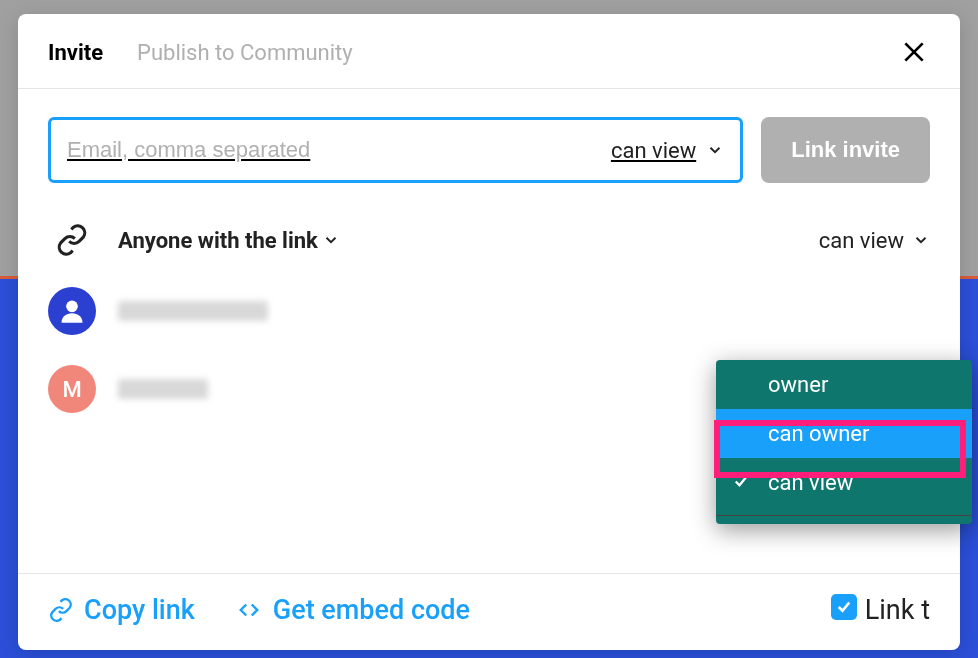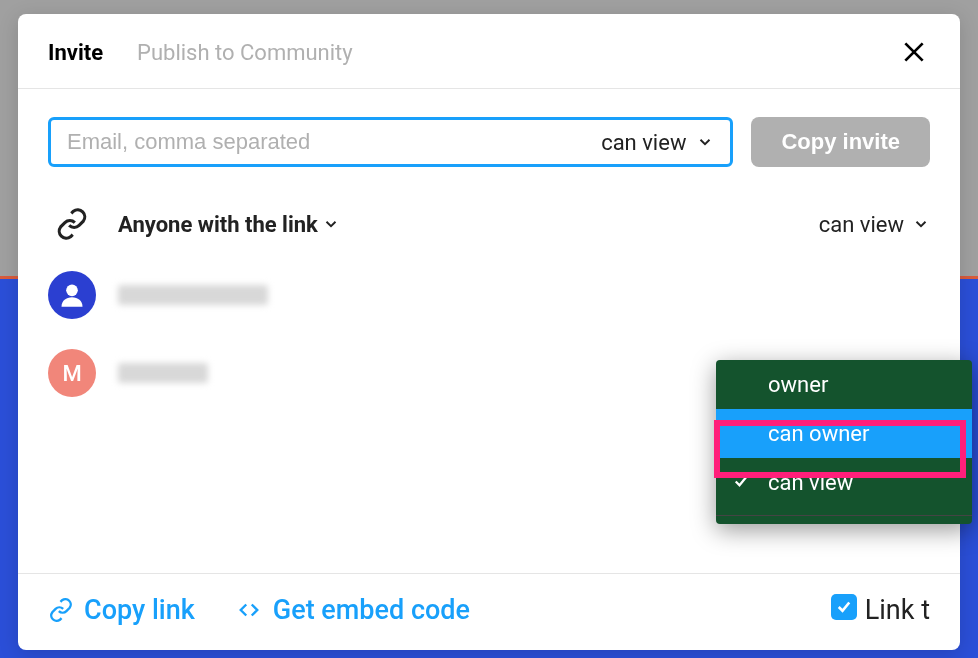--- a/index.html
+++ b/index.html
@@ -13,21 +13,21 @@
     display:flex; flex-direction:column;
   }
   .header { display:flex; align-items:center; padding:22px 30px 20px 30px; border-bottom:1px solid #e5e5e5;}
   .tab { font-size:22px; margin-right:34px; cursor:pointer;}
   .tab.active { font-weight:700; color:#000;}
   .tab.inactive { color:#b0b0b0;}
   .close { margin-left:auto; width:32px; height:32px; display:flex; align-items:center; justify-content:center; cursor:pointer;}
   .close svg { width:26px; height:26px; }
   .body { padding: 28px 30px 0 30px; flex:1; }
   .invite-row { display:flex; gap:18px; align-items:stretch; margin-bottom:40px;}
-  .email-box { flex:1; border:3px solid #18a0fb; border-radius:6px; display:flex; align-items:center; padding:0 16px; height:50px;}
+  .email-box { flex:1; border:3px solid #18a0fb; border-radius:6px; display:flex; align-items:center; padding:0 16px; height:66px;text-decoration:underline;}
   .email-input { flex:1; border:none; outline:none; font-size:22px; color:#000; background:transparent;}
   .email-input::placeholder { color:#b0b0b0; }
   .perm-select { display:flex; align-items:center; gap:10px; font-size:22px; color:#222; cursor:pointer;}
   .chevron { width:18px; height:18px;}
   .send-btn { background:#b0b0b0; color:#fff; border:none; border-radius:8px; font-size:22px; font-weight:600; padding:0 30px; cursor:pointer;}
   .row { display:flex; align-items:center; gap:22px; margin-bottom:30px; font-size:22px;}
   .row .icon-slot { width:48px; display:flex; justify-content:center;}
   .muted { color:#b0b0b0;}
   .link-row .text { color:#222;}
   .row-right { margin-left:auto; display:flex; align-items:center; gap:8px; color:#222; cursor:pointer;}
@@ -35,21 +35,21 @@
   .avatar.blue { background:#2b3fd1;}
   .avatar.pink { background:#f1867a;}
   .avatar.blue svg { width:28px; height:28px;}
   .blur-text { background:#d8d8d8; color:transparent; border-radius:3px; filter:blur(3px); height:20px;}
   .footer { border-top:1px solid #e5e5e5; padding:20px 30px 24px 30px; display:flex; align-items:center; gap:40px; font-size:27px;}
   .link-action { display:flex; align-items:center; gap:10px; color:#18a0fb; cursor:pointer; font-weight:500;}
   .checkbox-wrap { margin-left:auto; display:flex; gap:8px; color:#222;}
   .cbx { width:26px; height:26px; border-radius:5px; background:#18a0fb; display:flex; align-items:center; justify-content:center;}
   .cbx svg { width:18px; height:18px;}
   .dropdown {
-    position:absolute; top:360px; right:6px; width:256px; background:#14532d; border-radius:4px;
+    position:absolute; top:360px; right:6px; width:256px; background:#0f766e; border-radius:4px;
     box-shadow:0 6px 24px rgba(0,0,0,.4); overflow:hidden; z-index:10;text-align:right;
   }
   .dd-item { height:49px; display:flex; align-items:center; color:#fff; font-size:22px; padding:0 18px 0 52px; position:relative; cursor:pointer;}
   .dd-item.sel { background:#18a0fb;}
   .dd-item .check { position:absolute; left:16px; top:50%; transform:translateY(-50%);}
   .dd-sep { height:1px; background:#444; margin:8px 0;}
   .dd-highlight { position:absolute; top:420px; right:12px; width:252px; height:58px; border:6px solid #ff1f7a; z-index:11; pointer-events:none;}
 </style>
 </head>
 <body>
@@ -73,21 +73,21 @@
     <div class="invite-row">
       <div class="email-box">
         <input class="email-input" placeholder="Email, comma separated" style="">
         <div class="perm-select">
           <span>can view</span>
           <svg class="chevron" viewBox="0 0 24 24" fill="none" stroke="#222" stroke-width="2.5">
               <path d="M6 9l6 6 6-6"></path>
             </svg>
         </div>
       </div>
-      <button class="send-btn">Copy invite</button>
+      <button class="send-btn">Link invite</button>
     </div>
 
 
     <div class="row link-row">
       <div class="icon-slot">
         <svg width="34" height="34" viewBox="0 0 24 24" fill="none" stroke="#222" stroke-width="2.2">
           <path d="M10 13a5 5 0 0 0 7 0l3-3a5 5 0 0 0-7-7l-1.5 1.5"></path>
           <path d="M14 11a5 5 0 0 0-7 0l-3 3a5 5 0 0 0 7 7l1.5-1.5"></path>
         </svg>
       </div>

